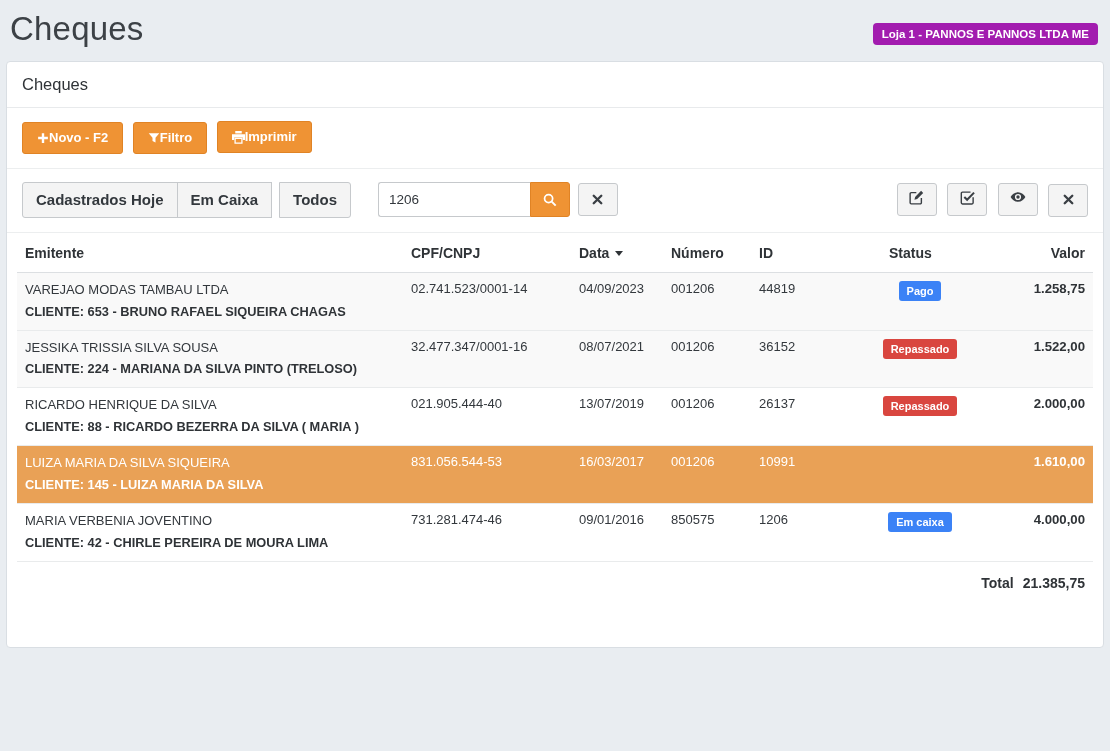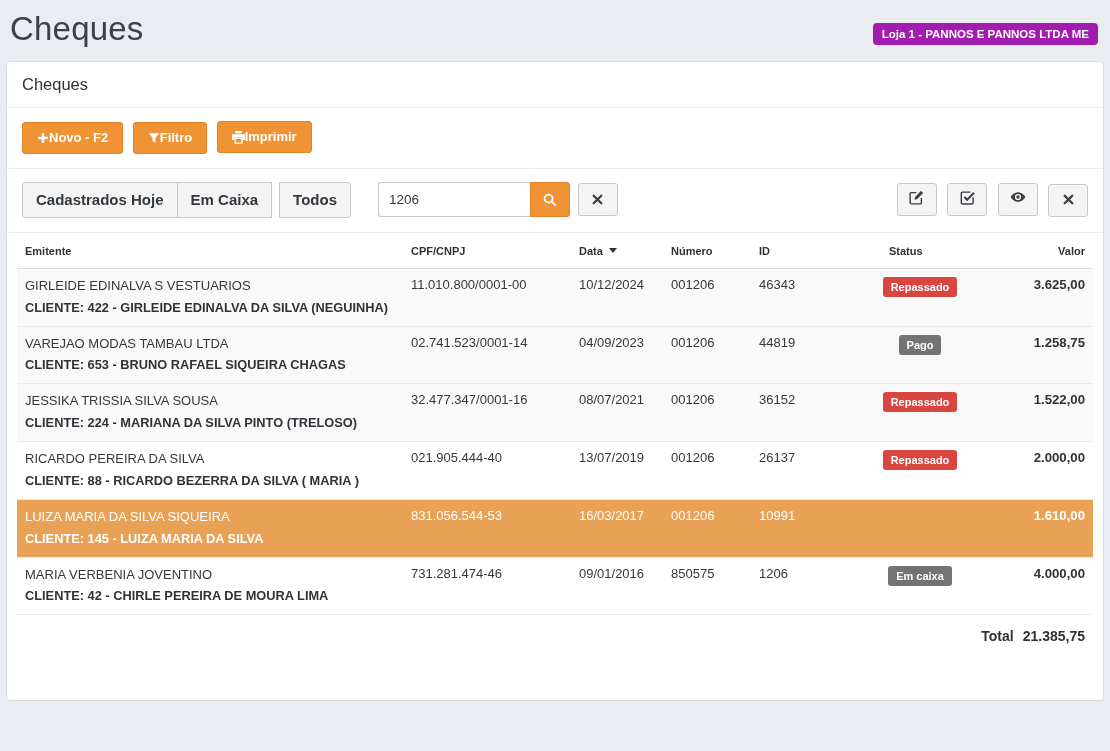--- a/index.html
+++ b/index.html
@@ -50,21 +50,21 @@
   .icon-btn {
     display:inline-flex; align-items:center; justify-content:center;
     width:40px; height:33px; border-radius:3px; margin-left:6px; color:#3a3f44;
   }
   .icon-btn:first-child { margin-left:0; }
   .clear-btn { margin-left:8px; }
   
   .table-wrap { padding:0 10px; }
   table { width:100%; border-collapse:collapse; font-size:13px; }
   thead th {
-    text-align:left; font-size:11px; color:#2f3337; font-weight:bold;
+    text-align:left; font-size:14px; color:#2f3337; font-weight:bold;
     padding:12px 8px 11px; border-bottom:1px solid #dcdfe2; white-space:nowrap;
   }
   th.col-cpf   { width:168px; }
   th.col-data  { width:92px; }
   th.col-num   { width:88px; }
   th.col-id    { width:108px; }
   th.col-status{ width:122px; }
   th.col-valor { width:112px; }
   th.col-status { padding-left:30px; }
   th.col-valor, td.col-valor { text-align:right; }
@@ -74,21 +74,21 @@
   tbody tr.striped { background:#f9f9f9; }
   tbody td { vertical-align:top; padding:8px 8px 9px; }
   .emitente { font-size:13px; color:#33383d; line-height:1.45; }
   .cliente  { font-size:12.8px; font-weight:bold; color:#2f3337; margin-top:3px; line-height:1.4; }
   td.col-status { text-align:center; }
   .badge {
     display:inline-block; color:#fff; font-size:11px; font-weight:bold;
     padding:4px 8px; border-radius:3px; line-height:1.1;
   }
   .badge.danger  { background:#d9463f; }
-  .badge.success { background:#737373; }
+  .badge.success { background:#3b82f6; }
   td.col-valor { font-weight:bold; color:#2f3337; font-size:13.2px; white-space:nowrap; }
   tbody tr.highlighted { background:#e9a156;padding-left:13px; }
   tbody tr.highlighted .emitente,
   tbody tr.highlighted .cliente,
   tbody tr.highlighted td { color:#fff; }
   
   .total-row { text-align:right; padding:13px 8px 6px; font-size:14px; color:#2f3337; }
   .total-row .tl { font-weight:bold; margin-right:9px; }
   .total-row .tv { font-weight:bold; }
 </style>
@@ -204,32 +204,20 @@
           <th class="col-data"><span>Data</span><span class="caret"></span></th>
           <th class="col-num">Número</th>
           <th class="col-id">ID</th>
           <th class="col-status">Status</th>
           <th class="col-valor">Valor</th>
         </tr>
       </thead>
       <tbody>
           <tr class="striped">
     <td class="col-emitente">
-      <div class="emitente">GIRLEIDE EDINALVA S VESTUARIOS</div>
-      <div class="cliente">CLIENTE: 422 - GIRLEIDE EDINALVA DA SILVA (NEGUINHA)</div>
-    </td>
-    <td>11.010.800/0001-00</td>
-    <td>10/12/2024</td>
-    <td>001206</td>
-    <td>46343</td>
-    <td class="col-status"><span class="badge danger">Repassado</span></td>
-    <td class="col-valor">3.625,00</td>
-  </tr>
-          <tr class="striped">
-    <td class="col-emitente">
       <div class="emitente">VAREJAO MODAS TAMBAU LTDA</div>
       <div class="cliente">CLIENTE: 653 - BRUNO RAFAEL SIQUEIRA CHAGAS</div>
     </td>
     <td>02.741.523/0001-14</td>
     <td>04/09/2023</td>
     <td>001206</td>
     <td>44819</td>
     <td class="col-status"><span class="badge success">Pago</span></td>
     <td class="col-valor">1.258,75</td>
   </tr>
@@ -240,21 +228,21 @@
     </td>
     <td>32.477.347/0001-16</td>
     <td>08/07/2021</td>
     <td>001206</td>
     <td>36152</td>
     <td class="col-status"><span class="badge danger">Repassado</span></td>
     <td class="col-valor">1.522,00</td>
   </tr>
           <tr>
     <td class="col-emitente">
-      <div class="emitente">RICARDO PEREIRA DA SILVA</div>
+      <div class="emitente">RICARDO HENRIQUE DA SILVA</div>
       <div class="cliente">CLIENTE: 88 - RICARDO BEZERRA DA SILVA ( MARIA )</div>
     </td>
     <td>021.905.444-40</td>
     <td>13/07/2019</td>
     <td>001206</td>
     <td>26137</td>
     <td class="col-status"><span class="badge danger">Repassado</span></td>
     <td class="col-valor">2.000,00</td>
   </tr>
           <tr class="highlighted">

